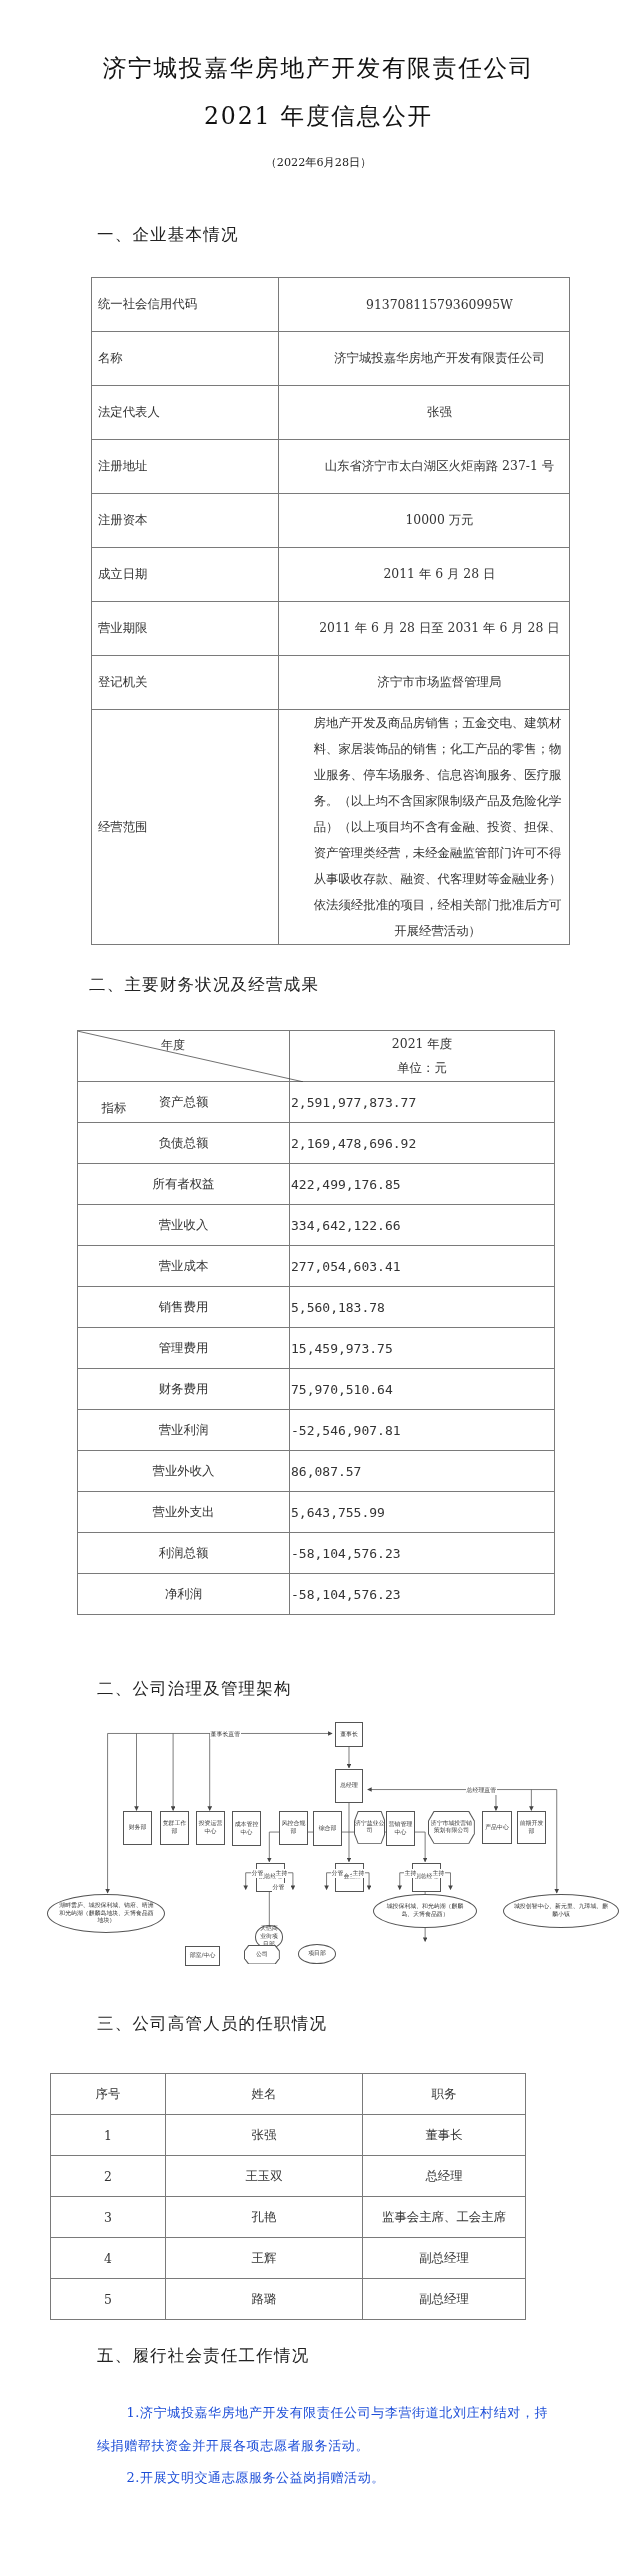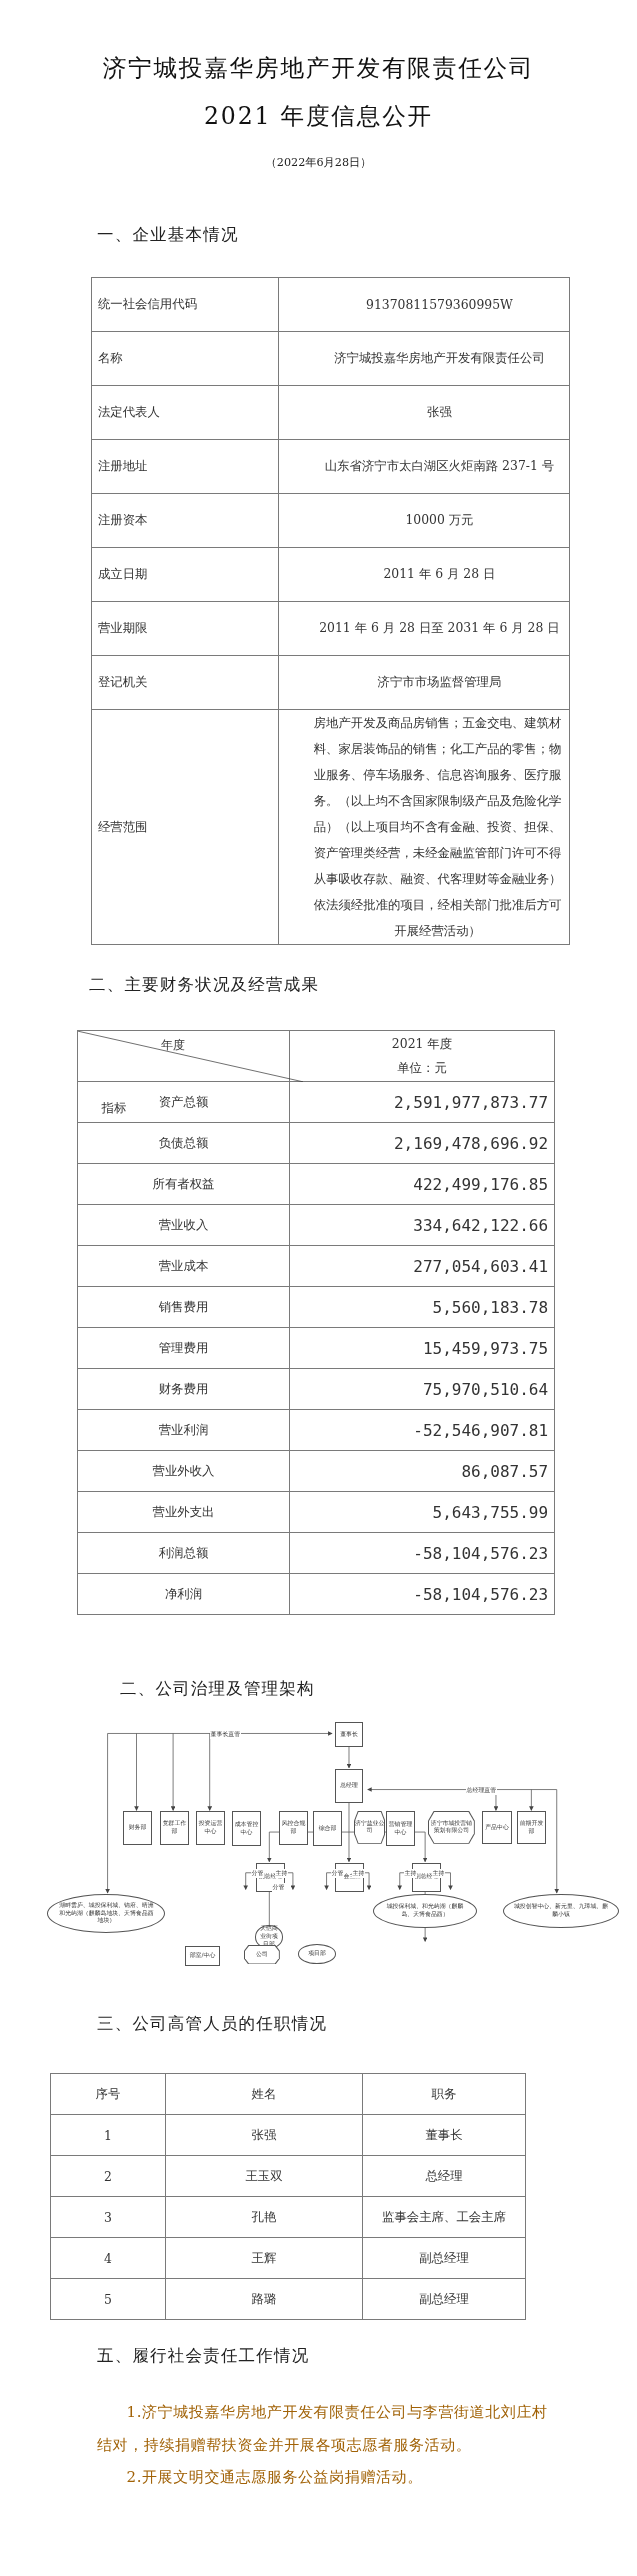--- a/index.html
+++ b/index.html
@@ -9,26 +9,26 @@
   .title { left: 0; width: 637px; text-align: center; font-size: 23.6px; letter-spacing: 1.8px; color: #111; }
   .subdate { left: 0; width: 637px; text-align: center; font-size: 11.2px; color: #222; }
   .section-h { font-size: 16.5px; letter-spacing: 1.2px; color: #222; }
   table { border-collapse: collapse; position: absolute; }
   td { border: 0.9px solid #7a7a7a; font-size: 12.4px; color: #333; }
   .info td.k { width: 179px; padding-left: 5.9px; text-align: left; }
   .info td.v { text-align: center; padding-left: 32px; }
   .info tr { height: 54px; }
   .scope { text-align: right; padding: 0 4.7px; line-height: 26px; font-size: 12.4px; }
   .fin td.k { width: 209px; text-align: center; }
-  .fin td.v { text-align: right; padding-right: 5.9px; font-family: "DejaVu Sans Mono", "Liberation Mono", monospace; font-size: 16px; }
+  .fin td.v { text-align: left; padding-right: 5.9px; font-family: "DejaVu Sans Mono", "Liberation Mono", monospace; font-size: 13px; }
   .fin tr { height: 41px; }
   .diag { position: relative; }
   .exec td { text-align: center; }
   .exec tr { height: 41px; }
-  .para { font-size: 15px; line-height: 33px; color: #a16207; letter-spacing: 0.6px; }
+  .para { font-size: 13px; line-height: 33px; color: #1d4ed8; letter-spacing: 0.6px; }
   
   .org { left: 71px; top: 1711px; width: 543px; height: 248px; }
   .node { position: absolute; border: 0.9px solid #555; background: #fff; font-family: "DejaVu Sans", sans-serif;
           font-size: 5.9px; color: #333; display: flex; align-items: center; justify-content: center; text-align: center; line-height: 7.7px; }
   .oct { clip-path: polygon(12% 0, 88% 0, 100% 30%, 100% 70%, 88% 100%, 12% 100%, 0 70%, 0 30%); border: none; background: #555; padding: 0.9px; }
   .oct > span { background: #fff; width: 100%; height: 100%; display: flex; align-items: center; justify-content: center;
                 clip-path: polygon(12% 0, 88% 0, 100% 30%, 100% 70%, 88% 100%, 12% 100%, 0 70%, 0 30%); }
   .ellipse { position: absolute; border: 0.9px solid #555; border-radius: 50%; background: #fff; font-family: "DejaVu Sans", sans-serif;
              font-size: 5.9px; color: #333; display: flex; align-items: center; justify-content: center; text-align: center; line-height: 7.7px; padding: 0 8.3px; box-sizing: border-box; }
   .lbl { position: absolute; font-family: "DejaVu Sans", sans-serif; font-size: 5.9px; color: #333; background: #fff; padding: 0 0.6px; }
@@ -146,21 +146,21 @@
         <td class="k">利润总额</td>
         <td class="v">-58,104,576.23</td>
       </tr>
   <tr>
         <td class="k">净利润</td>
         <td class="v">-58,104,576.23</td>
       </tr>
 </tbody>
   </table>
 
-<div class="abs section-h" style="left:97px; top:1678px;margin-left:23px;">二、公司治理及管理架构</div>
+<div class="abs section-h" style="left:97px; top:1678px;">二、公司治理及管理架构</div>
 
 <div class="abs org">
   <svg class="abs" style="left:0; top:0;" width="543" height="248" viewBox="0 0 920 420">
     <defs>
         <marker id="ah" markerWidth="6" markerHeight="6" refX="5" refY="3" orient="auto">
           <path d="M0,0 L6,3 L0,6 z" fill="#444"></path>
         </marker>
       </defs>
     <g stroke="#555" stroke-width="1.3" fill="none">
 

